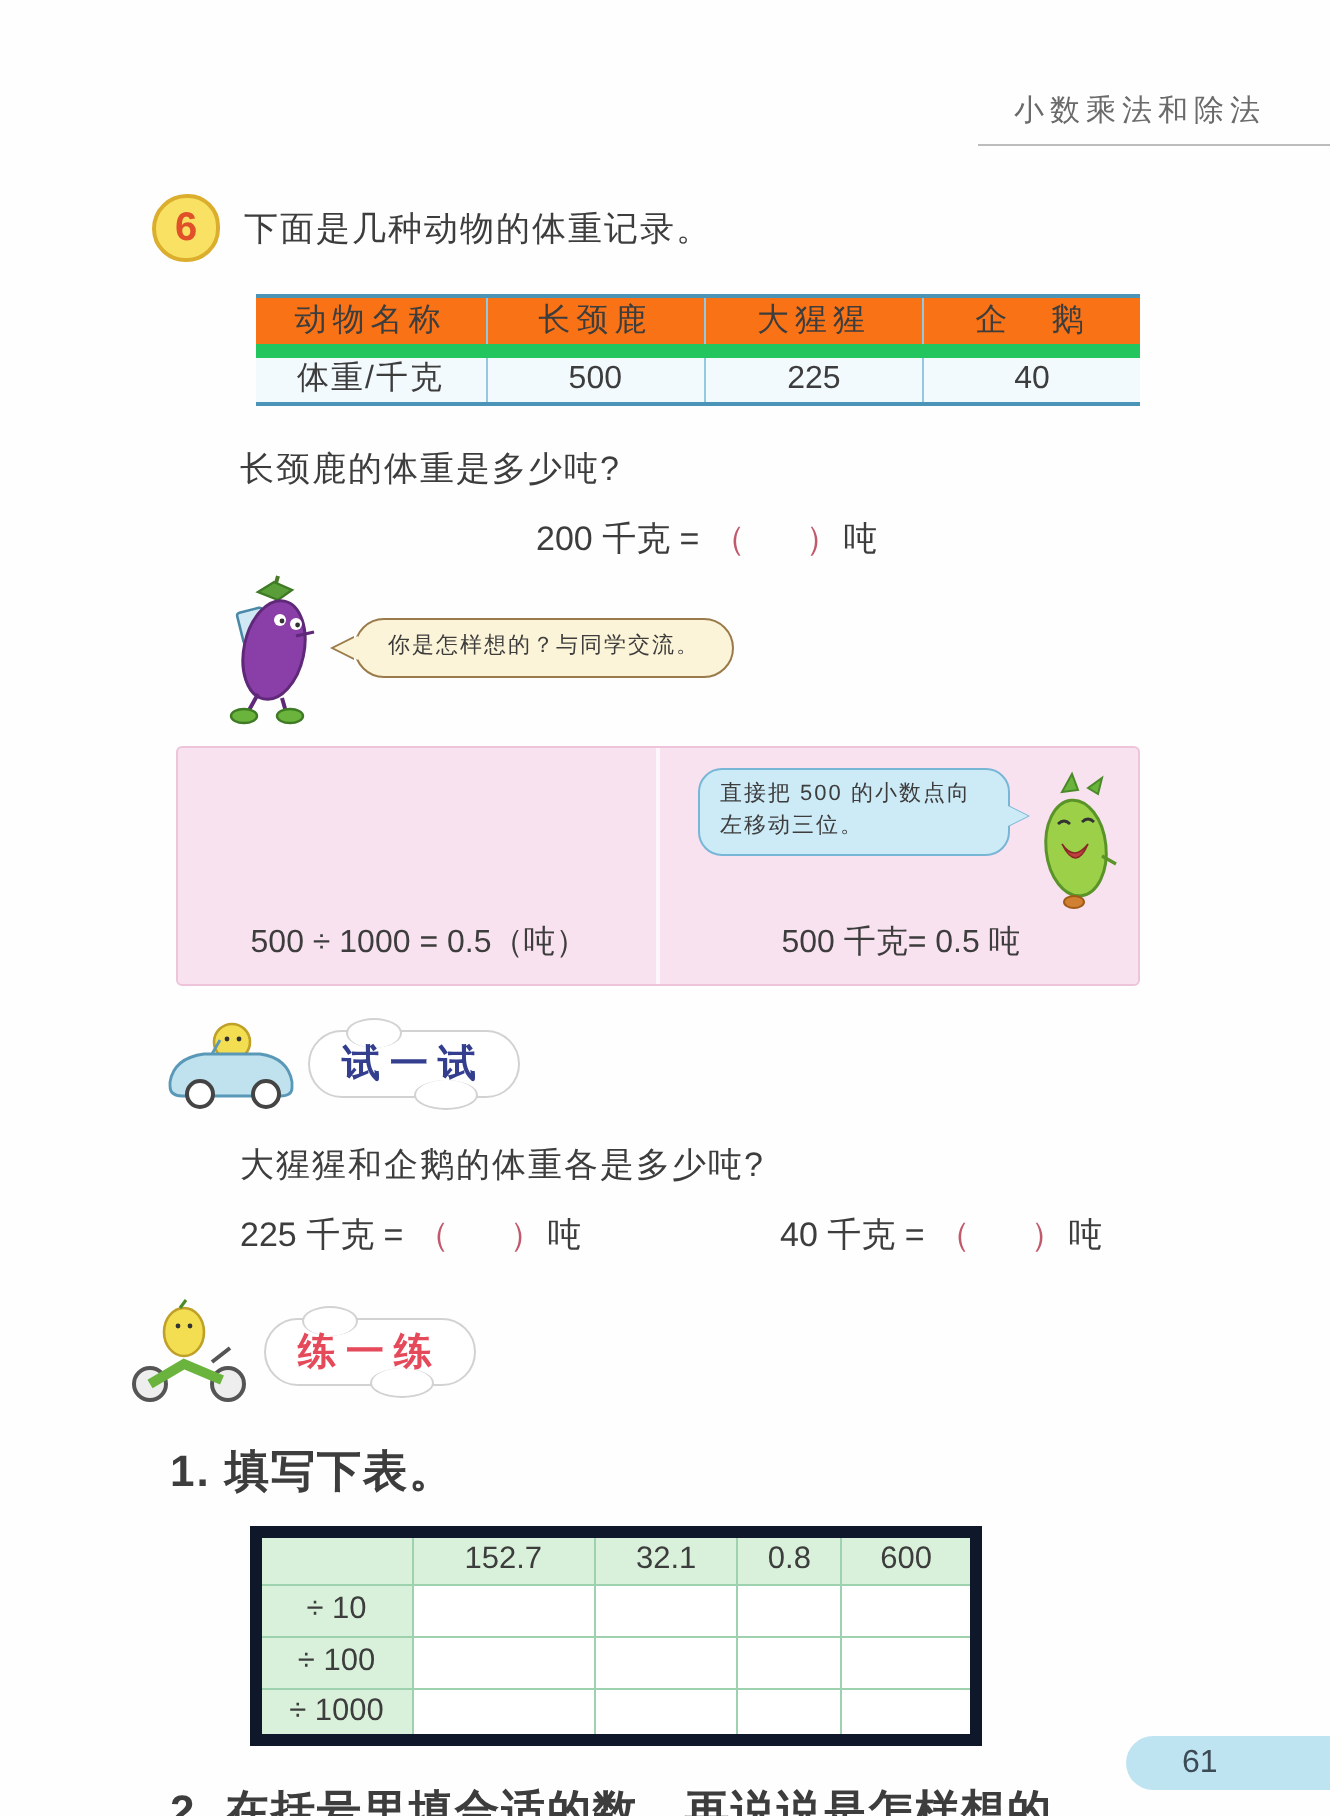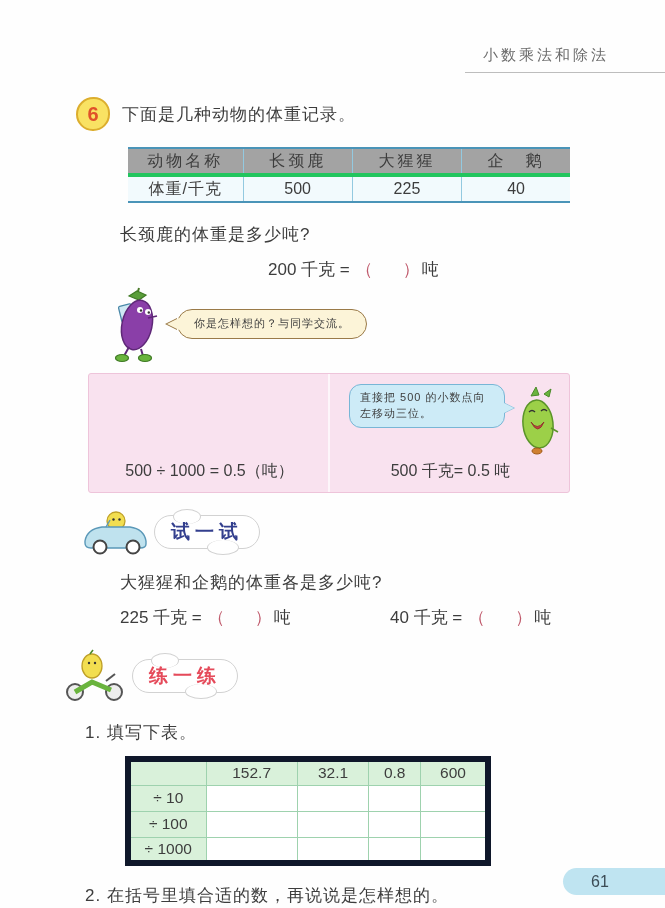--- a/index.html
+++ b/index.html
@@ -5,39 +5,39 @@
   * { margin:0; padding:0; box-sizing:border-box; }
   body { background:#e8e8e8; font-family:"Liberation Sans","DejaVu Sans",sans-serif; }
   .page {
     position:relative; width:665px; height:908px; margin:0 auto;
     background:#fefefe; color:#3d3d3d; overflow:hidden;
   }
   .cn { letter-spacing:1px; }
 
   
   .header { display:flex; justify-content:flex-end; margin-top:46px; }
-  .header .rule { border-bottom:1px solid #bdbdbd; padding:0 56px 7px 18px; }
+  .header .rule { border-bottom:1px solid #bdbdbd; padding:0 32px 7px 18px; }
   .chapter { font-size:15px; color:#6a6a6a; letter-spacing:3px; }
 
   
   .prob-head { display:flex; align-items:center; margin:24px 0 0 76px; }
   .badge {
     width:34px; height:34px; background:#f9e263; border:2px solid #dcae2e;
     border-radius:52% 48% 50% 50%; color:#e0512a; font-size:20px; font-weight:bold;
     display:flex; align-items:center; justify-content:center;
   }
   .prob-intro { margin-left:12px; font-size:17px; }
 
   
   table { border-collapse:collapse; }
   .animal-table { margin:16px 0 0 128px; width:442px; font-size:16px;
     border-top:2px solid #4a94b8; border-bottom:2px solid #4a94b8; }
   .animal-table td { border-left:1px solid #93c9e0; text-align:center; height:27px; }
   .animal-table td:first-child { border-left:none; width:115px; }
-  .animal-table tr.head td { background:#a3a3a3; border-bottom:4px solid #22c55e; letter-spacing:3px; }
+  .animal-table tr.head td { background:#f97316; border-bottom:7px solid #22c55e; letter-spacing:3px; }
   .animal-table tr.data td { background:#f2fafd; }
 
   .question { margin:20px 0 0 120px; font-size:17px; }
 
   
   .eq { font-size:17px; white-space:nowrap; }
   .eq .paren { color:#c05a6c; }
   .eq .paren-open { margin-left:6px; }
   .eq .blank { display:inline-block; width:30px; }
   .eq .rhs, .eq .unit { margin-left:2px; }
@@ -83,21 +83,21 @@
   .cloud::after { content:""; position:absolute; bottom:-7px; right:20px; width:30px; height:14px;
     background:#fff; border:1.5px solid #d2d2d2; border-radius:50%; border-top:none; }
   .sect-title { position:relative; z-index:1; font-size:19px; font-weight:bold; letter-spacing:5px; }
   .title-navy { color:#333f8e; }
   .title-red  { color:#e54a5a; }
 
   .try-question { margin:16px 0 0 120px; font-size:17px; }
   .try-eqs { display:flex; margin:12px 0 16px 120px; }
   .try-eqs .eq:first-child { width:270px; }
 
-  .item-label { margin:18px 0 0 85px; font-size:17px; }
+  .item-label { margin:18px 0 0 85px; font-size:22px;font-weight:bold; }
 
   
   .green-table { margin:12px 0 0 125px; width:366px; font-size:15.5px;
     border:6px solid #0f172a; }
   .green-table td { border:1px solid #9ed2ae; text-align:center; height:26px; background:#fff; }
   .green-table tr:first-child td { background:#d9f1da; }
   .green-table td:first-child { background:#d9f1da; width:78px; }
 
   
   .page-pill { position:absolute; right:0; bottom:13px; width:102px; height:27px;

